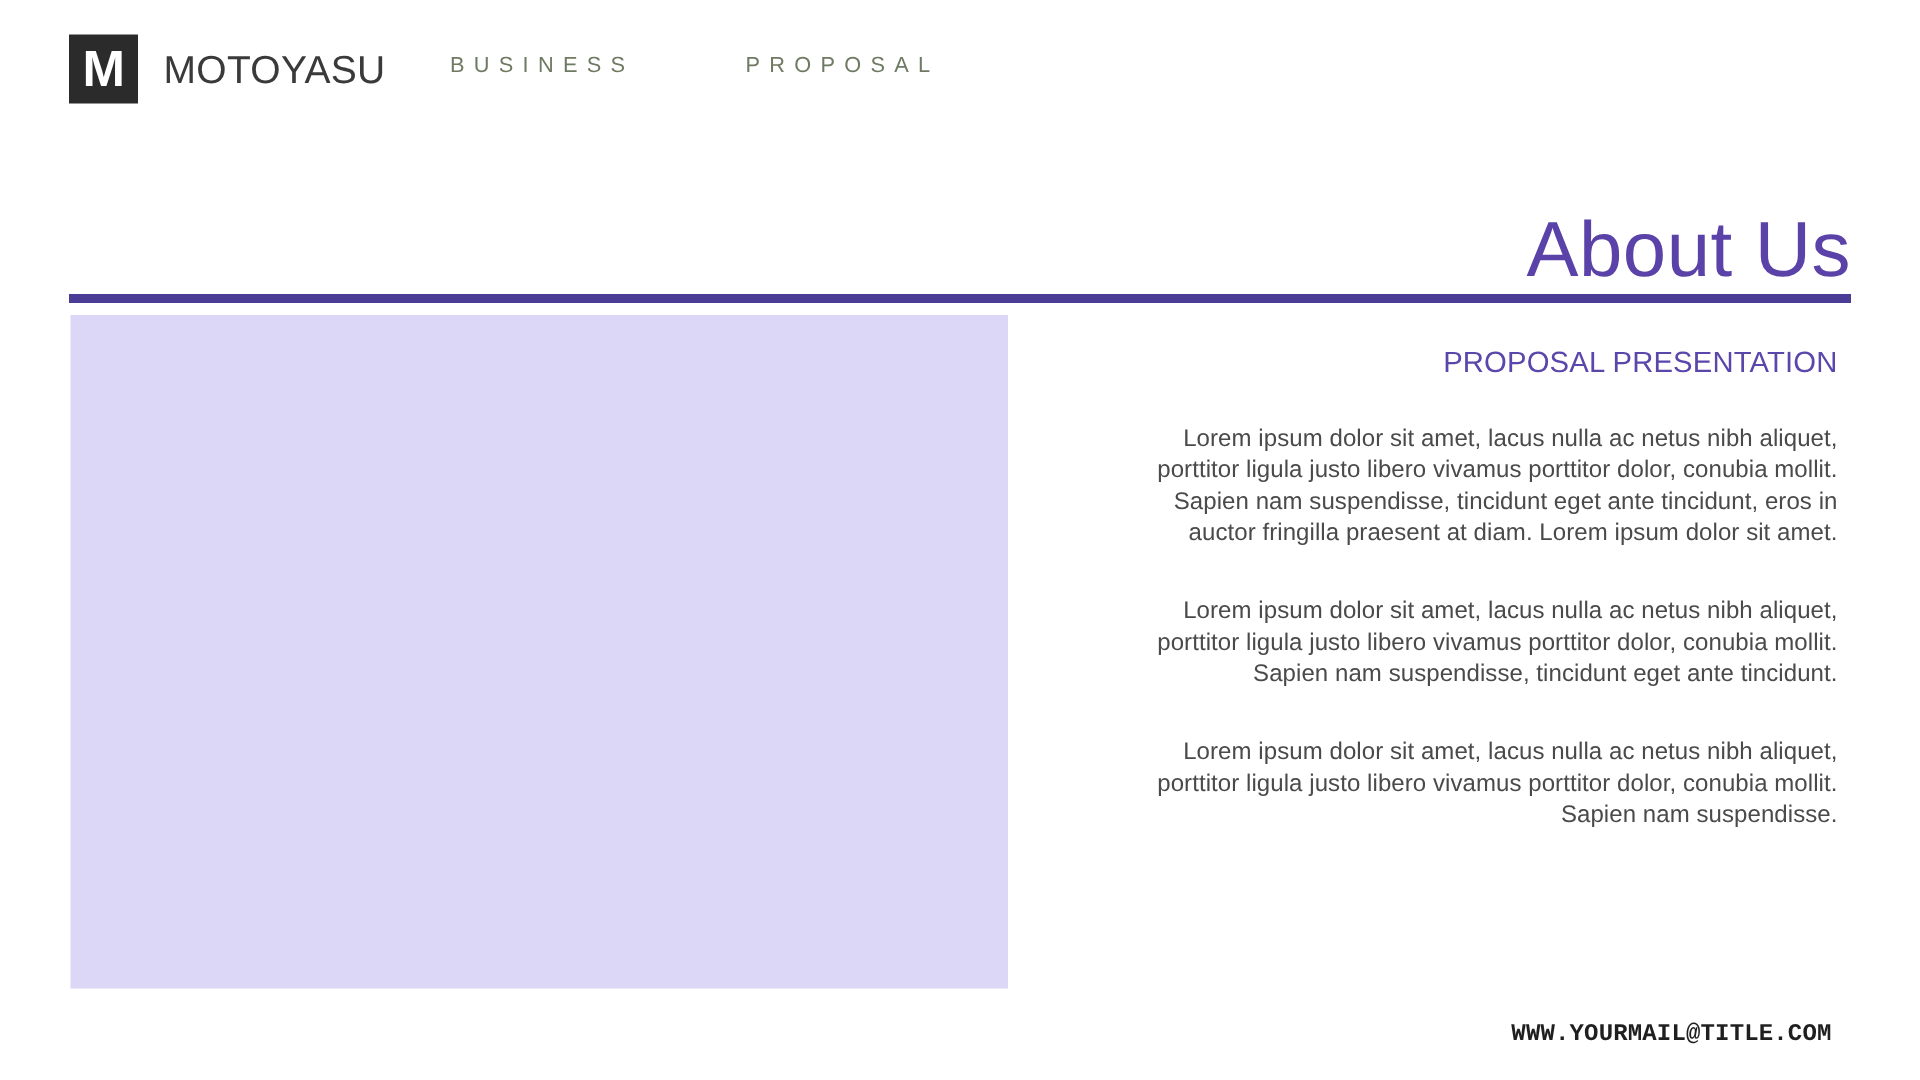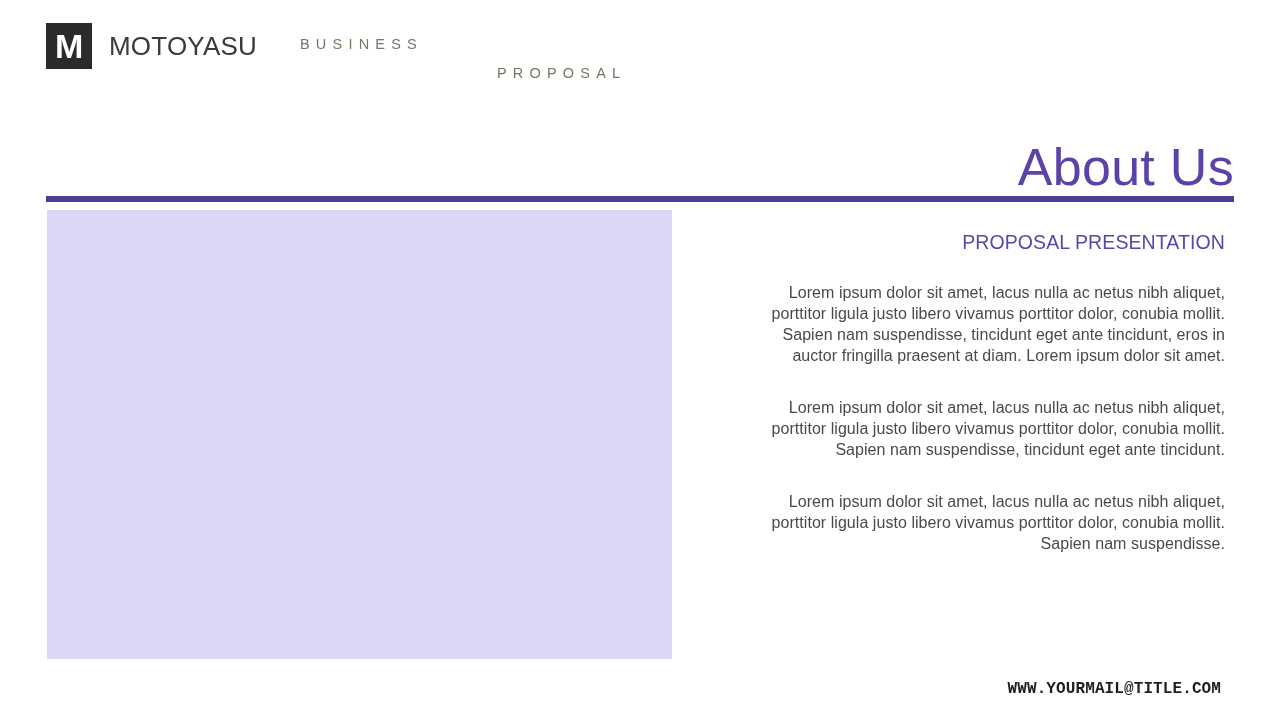--- a/index.html
+++ b/index.html
@@ -71,21 +71,21 @@
   }
 
   .nav-item {
     color: #6f7a63;
     font-size: 14.5px;
     font-weight: 400;
     letter-spacing: 6.2px;
     white-space: nowrap;
   }
 
-  .nav-item + .nav-item { margin-left: 74px; margin-top: 29px; }
+  .nav-item + .nav-item { margin-left: 74px; }
 
   
   .title-block {
     position: absolute;
     right: 46px;
     top: 120px;
     width: 700px;
     text-align: right;
   }
 

